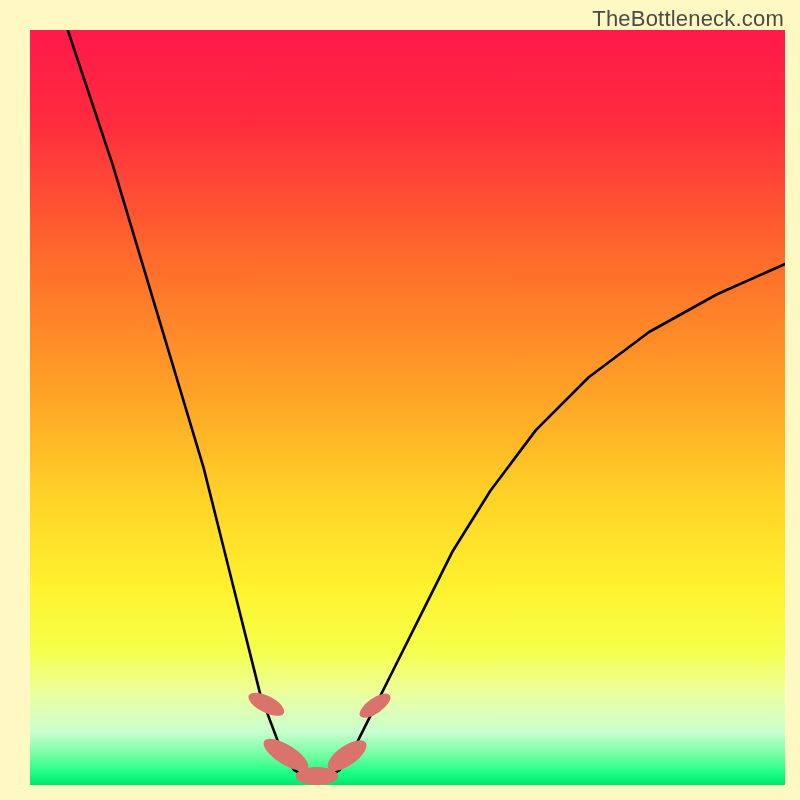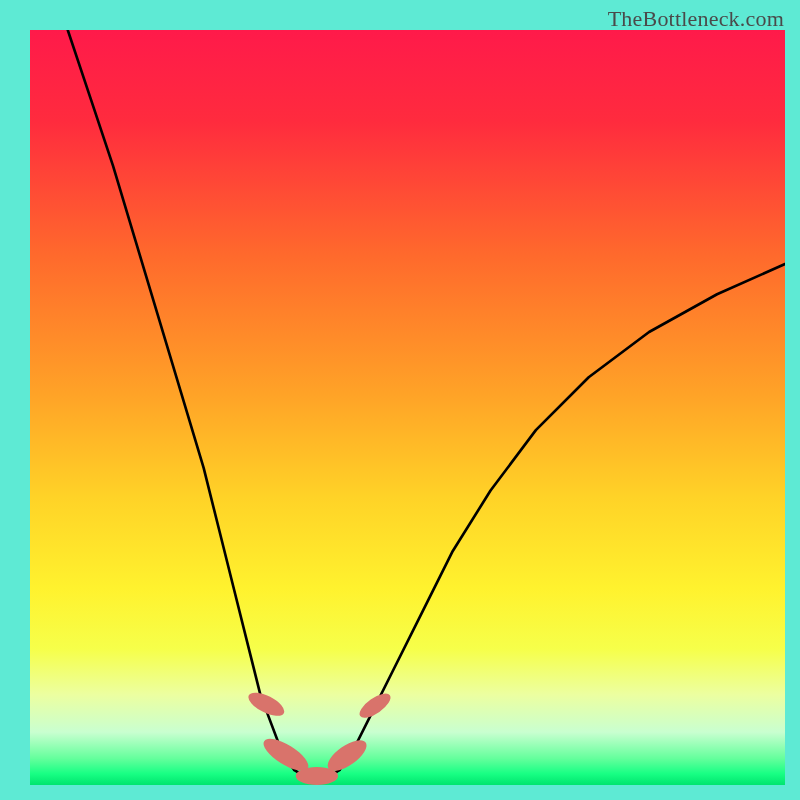--- a/index.html
+++ b/index.html
@@ -9,22 +9,21 @@
     height: 800px;
     background: #000;
     font-family: Arial, Helvetica, sans-serif;
   }
   .frame {
     position: absolute;
     left: 0;
     top: 0;
     width: 800px;
     height: 800px;
-    background: #5eead4;
-    font-family: Liberation Serif, serif;
+    background: #fef9c3;
   }
   .plot-area {
     position: absolute;
     left: 30px;
     top: 30px;
     width: 755px;
     height: 755px;
     overflow: hidden;
   }
   .gradient {

